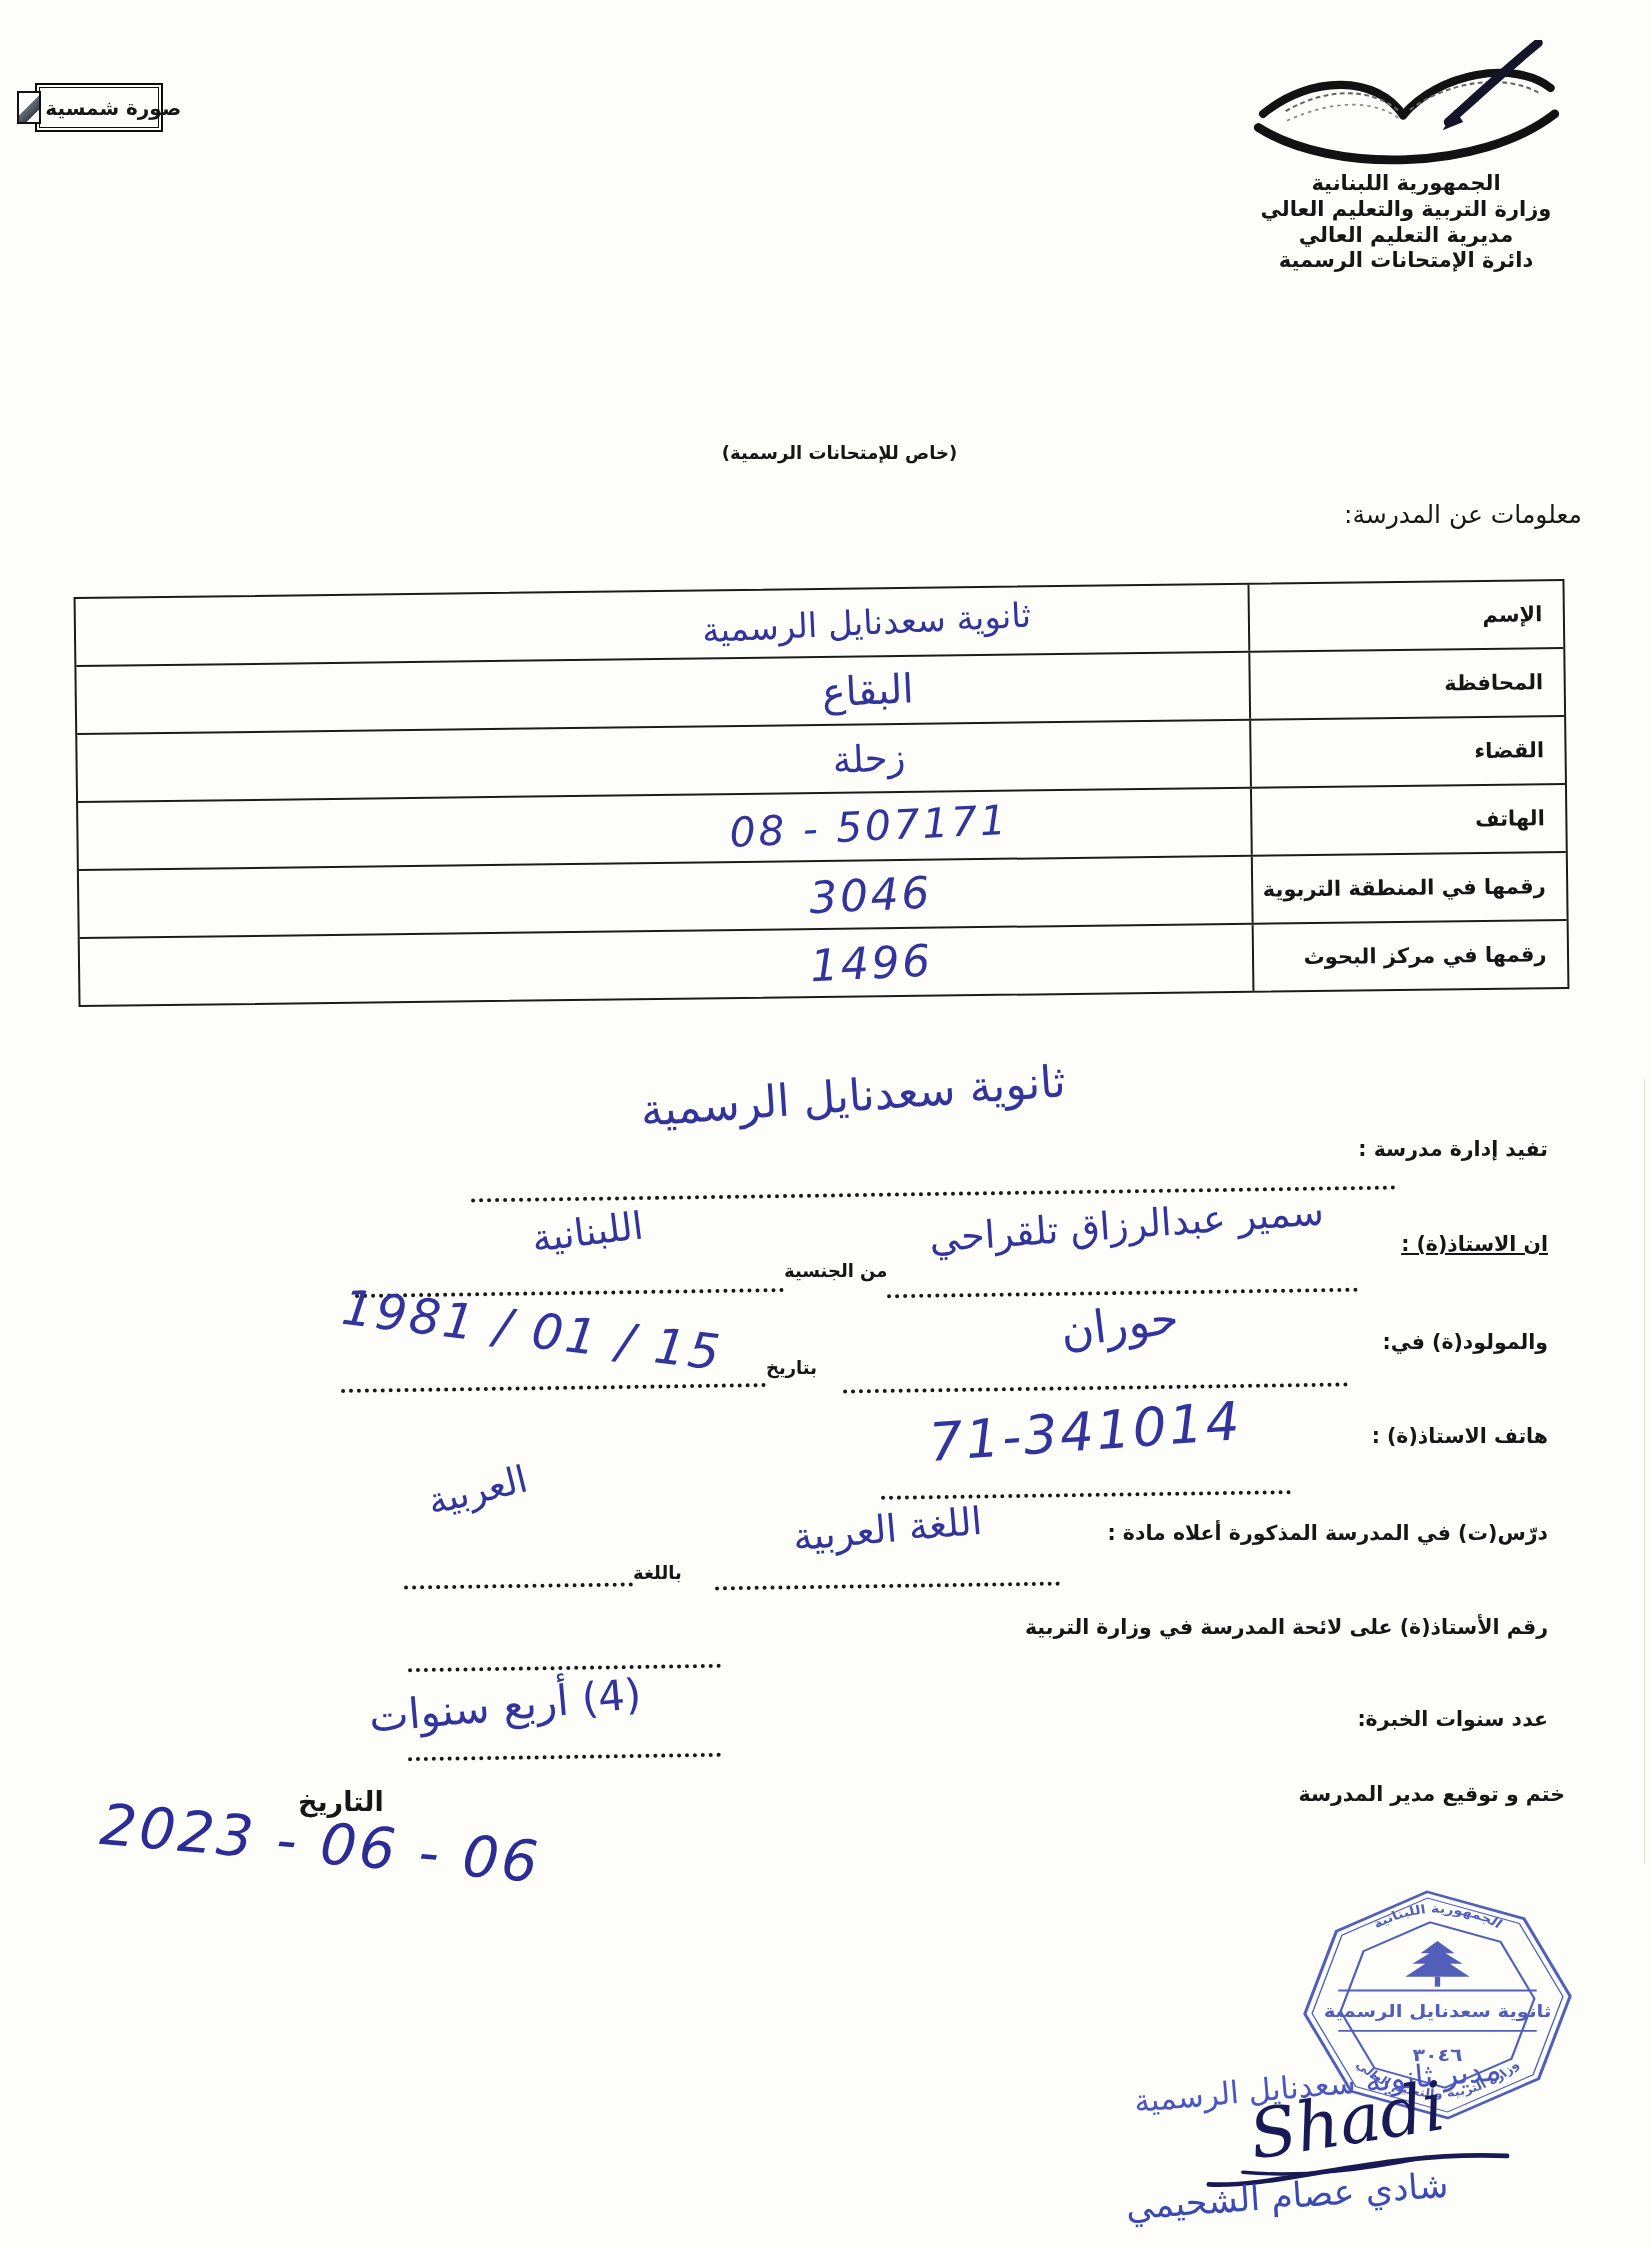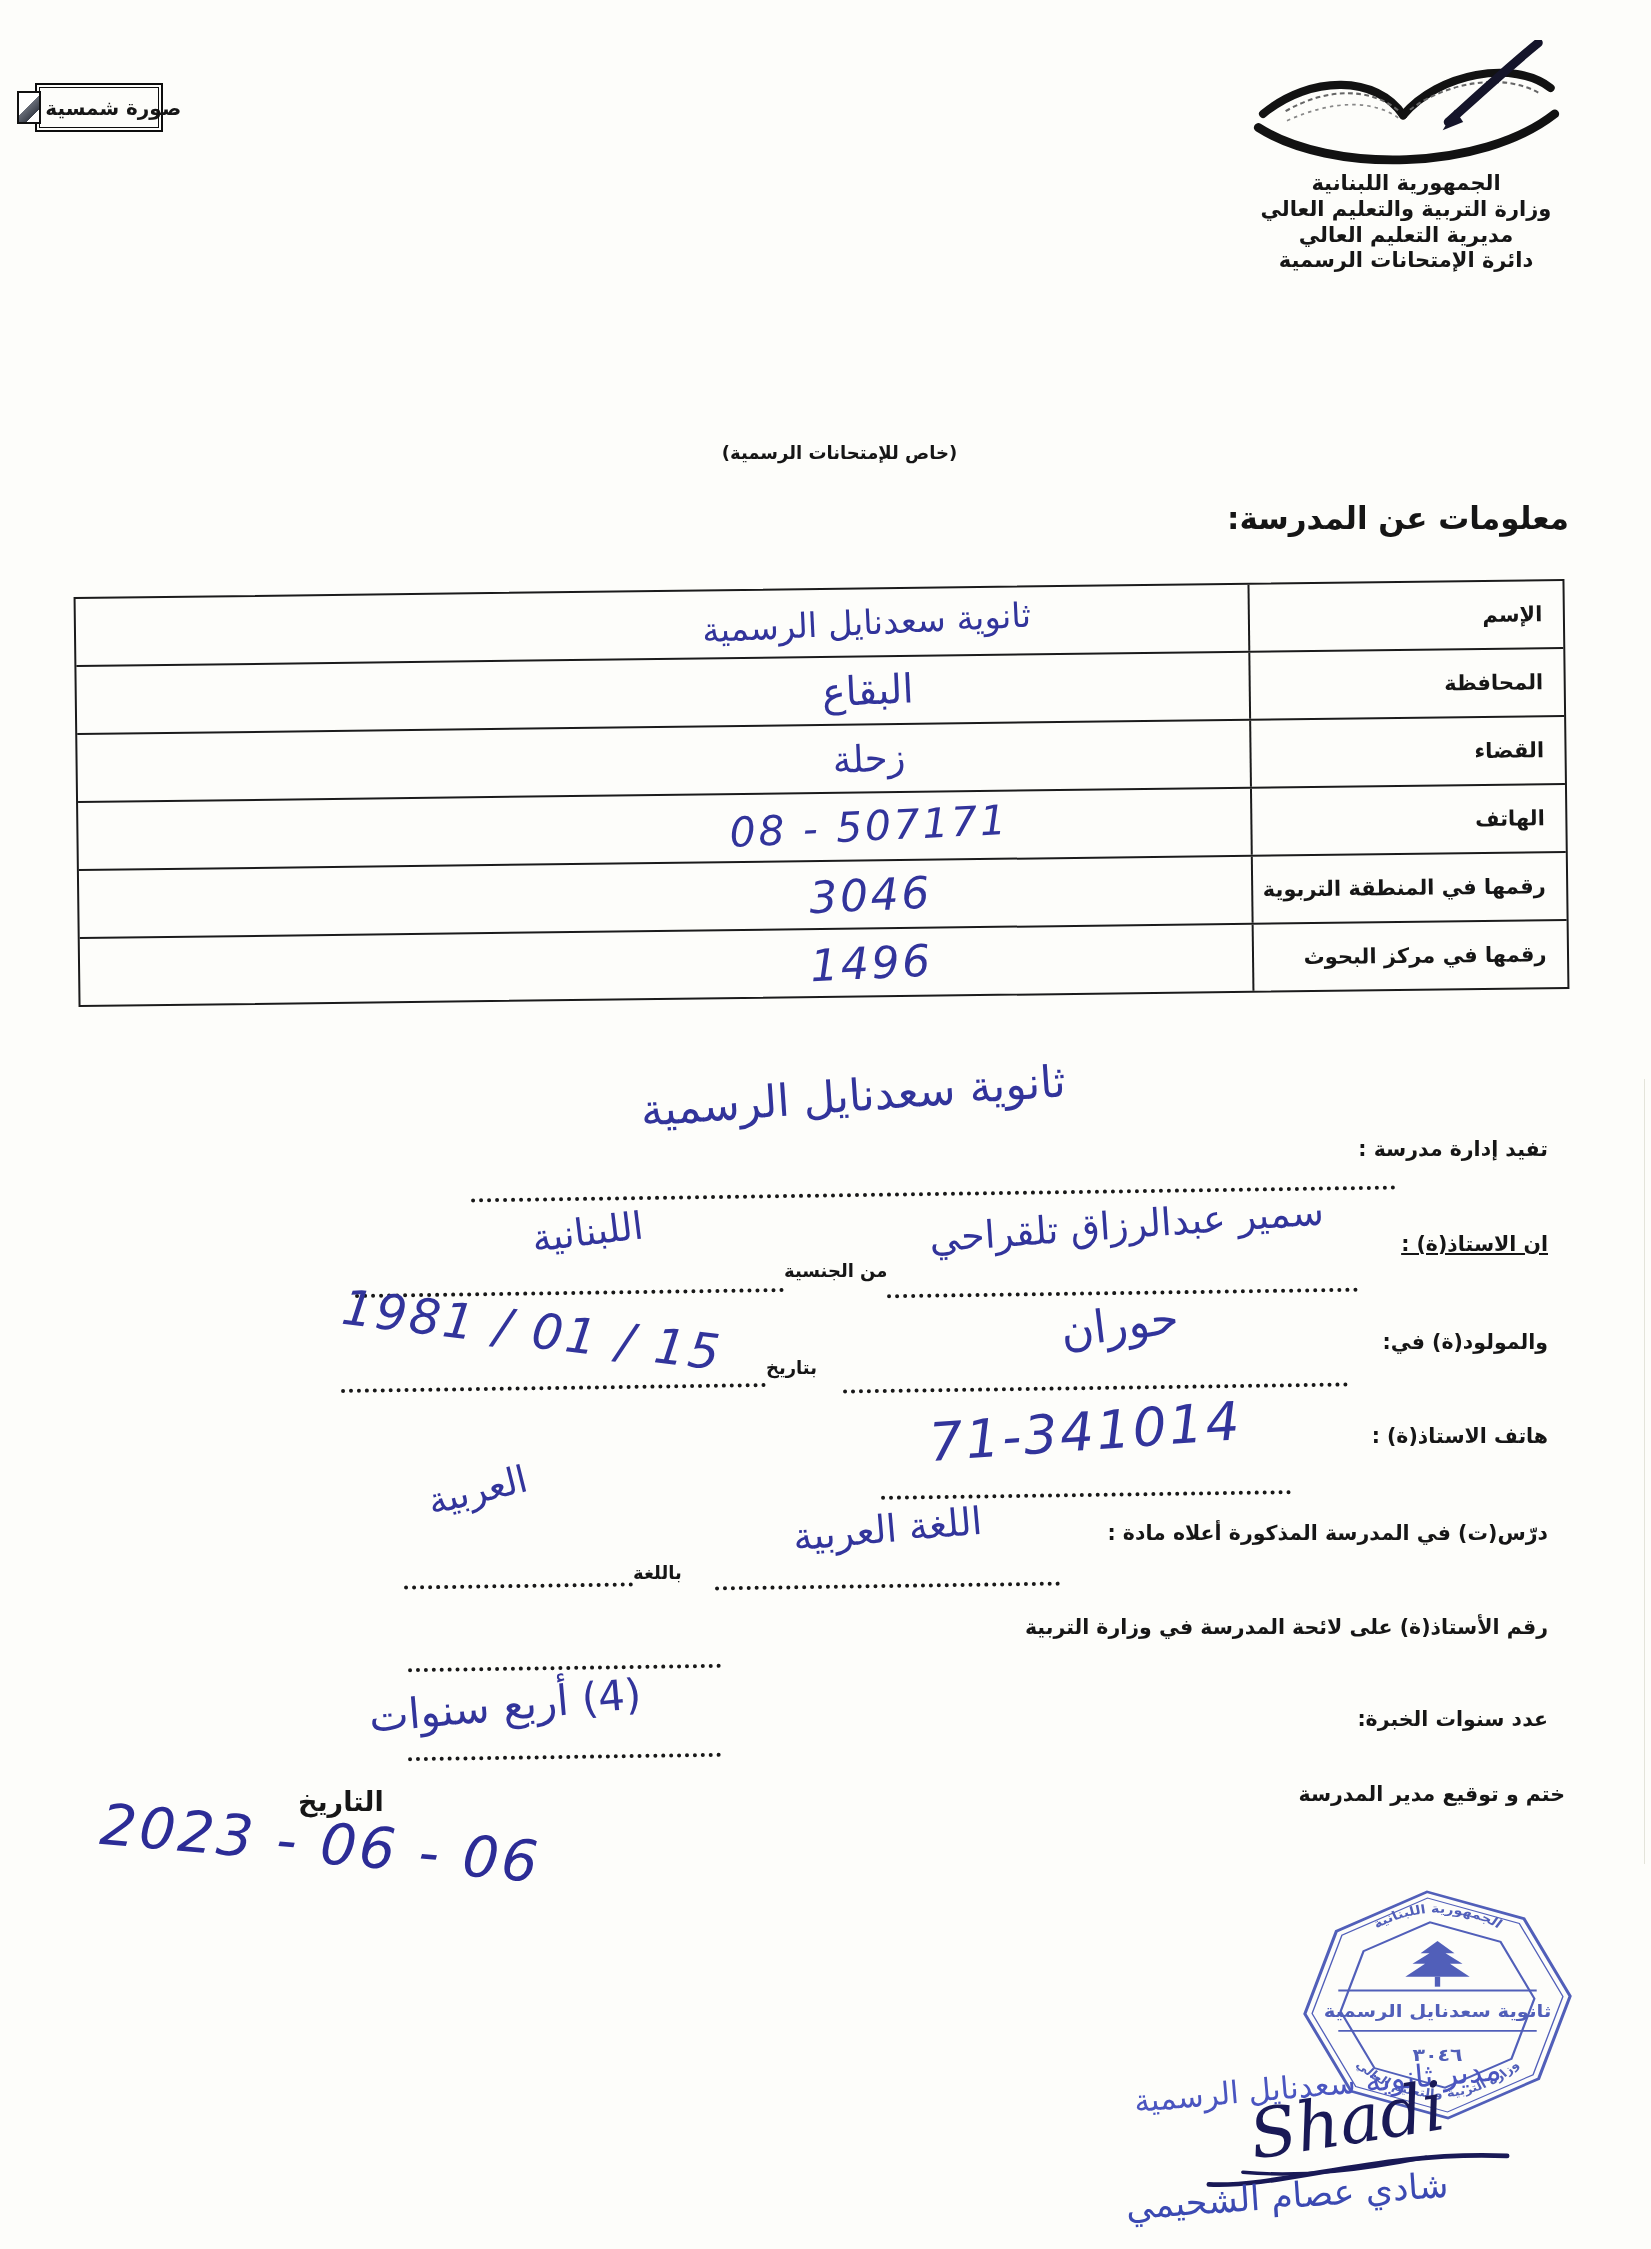--- a/index.html
+++ b/index.html
@@ -22,21 +22,21 @@
   .header .hline{font-size:21px;font-weight:700;line-height:1.22;direction:rtl;white-space:nowrap;}
   .logo{display:block;margin:0 auto 1.4px auto;}
   
   .title{
     position:absolute;left:382px;top:351px;width:915px;text-align:center;direction:rtl;
     font-size:31px;font-weight:700;
   }
   .title span{display:inline-block;border-bottom:3.4px solid #111;padding:0 19px 9.6px 19px;}
   .subtitle{position:absolute;left:382px;top:442px;width:915px;text-align:center;
     font-size:18px;font-weight:700;direction:rtl;}
-  .sec-head{position:absolute;right:83px;top:500px;font-size:31px;font-weight:700;direction:rtl;}
+  .sec-head{position:absolute;right:70px;top:500px;font-size:25px;font-weight:400;direction:rtl;}
   
   .school-table{
     position:absolute;left:76px;top:588px;width:1487px;
     border:2px solid #1b1b1b;transform:rotate(-0.7deg);background:transparent;
   }
   .t-row{display:flex;direction:rtl;height:66px;border-bottom:2px solid #1b1b1b;}
   .t-row:last-child{border-bottom:none;}
   .t-label{width:315px;border-left:2px solid #1b1b1b;display:flex;align-items:center;
     padding-right:20.5px;font-size:21px;font-weight:700;box-sizing:border-box;}
   .t-value{flex:1;display:flex;align-items:center;justify-content:center;overflow:visible;}

